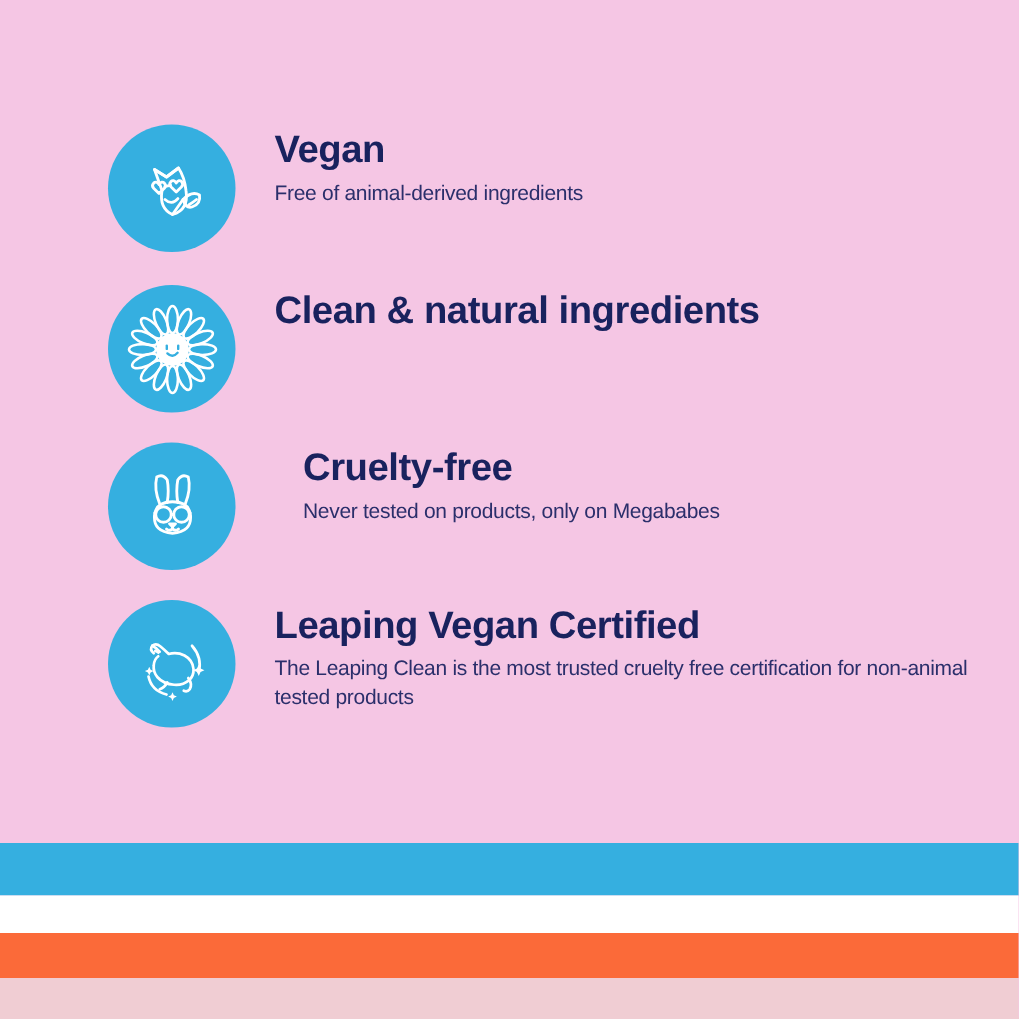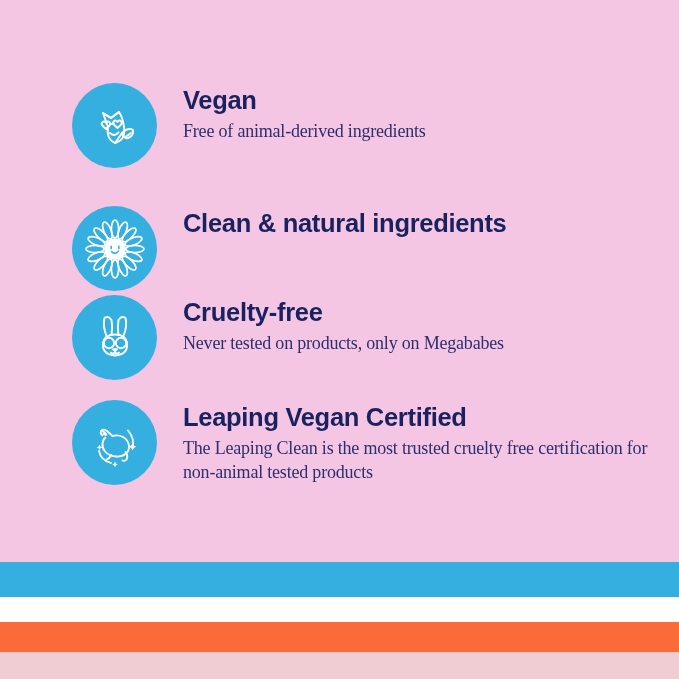--- a/index.html
+++ b/index.html
@@ -29,22 +29,22 @@
     padding: 12px;
     box-sizing: border-box;
   }
   .feature-row {
     position: absolute;
     display: flex;
     align-items: flex-start;
     left: 72px;
   }
   .feature-row.r0 { top: 83px; }
-  .feature-row.r1 { top: 206px; }
-  .feature-row.r2 { top: 295px; }
+  .feature-row.r1 { top: 190px; }
+  .feature-row.r2 { top: 295px; gap: 19px; }
   .feature-row.r3 { top: 400px; }
 
   .icon-badge {
     width: 85px;
     height: 85px;
     min-width: 85px;
     border-radius: 50%;
     background: #35afe0;
     display: flex;
     align-items: center;
@@ -64,23 +64,23 @@
     font-family: "Liberation Sans", sans-serif;
     font-weight: bold;
     font-size: 25.5px;
     line-height: 1.05;
     letter-spacing: -0.3px;
     margin: 0 0 5px 0;
     white-space: nowrap;
   }
   .feature-desc {
     color: #2b2f6b;
-    font-family: Liberation Serif, serif;
+    font-family: Liberation Sans, sans-serif;
     font-weight: normal;
-    font-size: 18px;
+    font-size: 14px;
     line-height: 1.34;
     letter-spacing: -0.2px;
     margin: 0;
     max-width: 460px;
   }
   .feature-row.r3 .feature-desc { max-width: 470px; }
   .feature-row.r1 .feature-desc { max-width: 400px; }
 
   .stripes {
     position: absolute;

